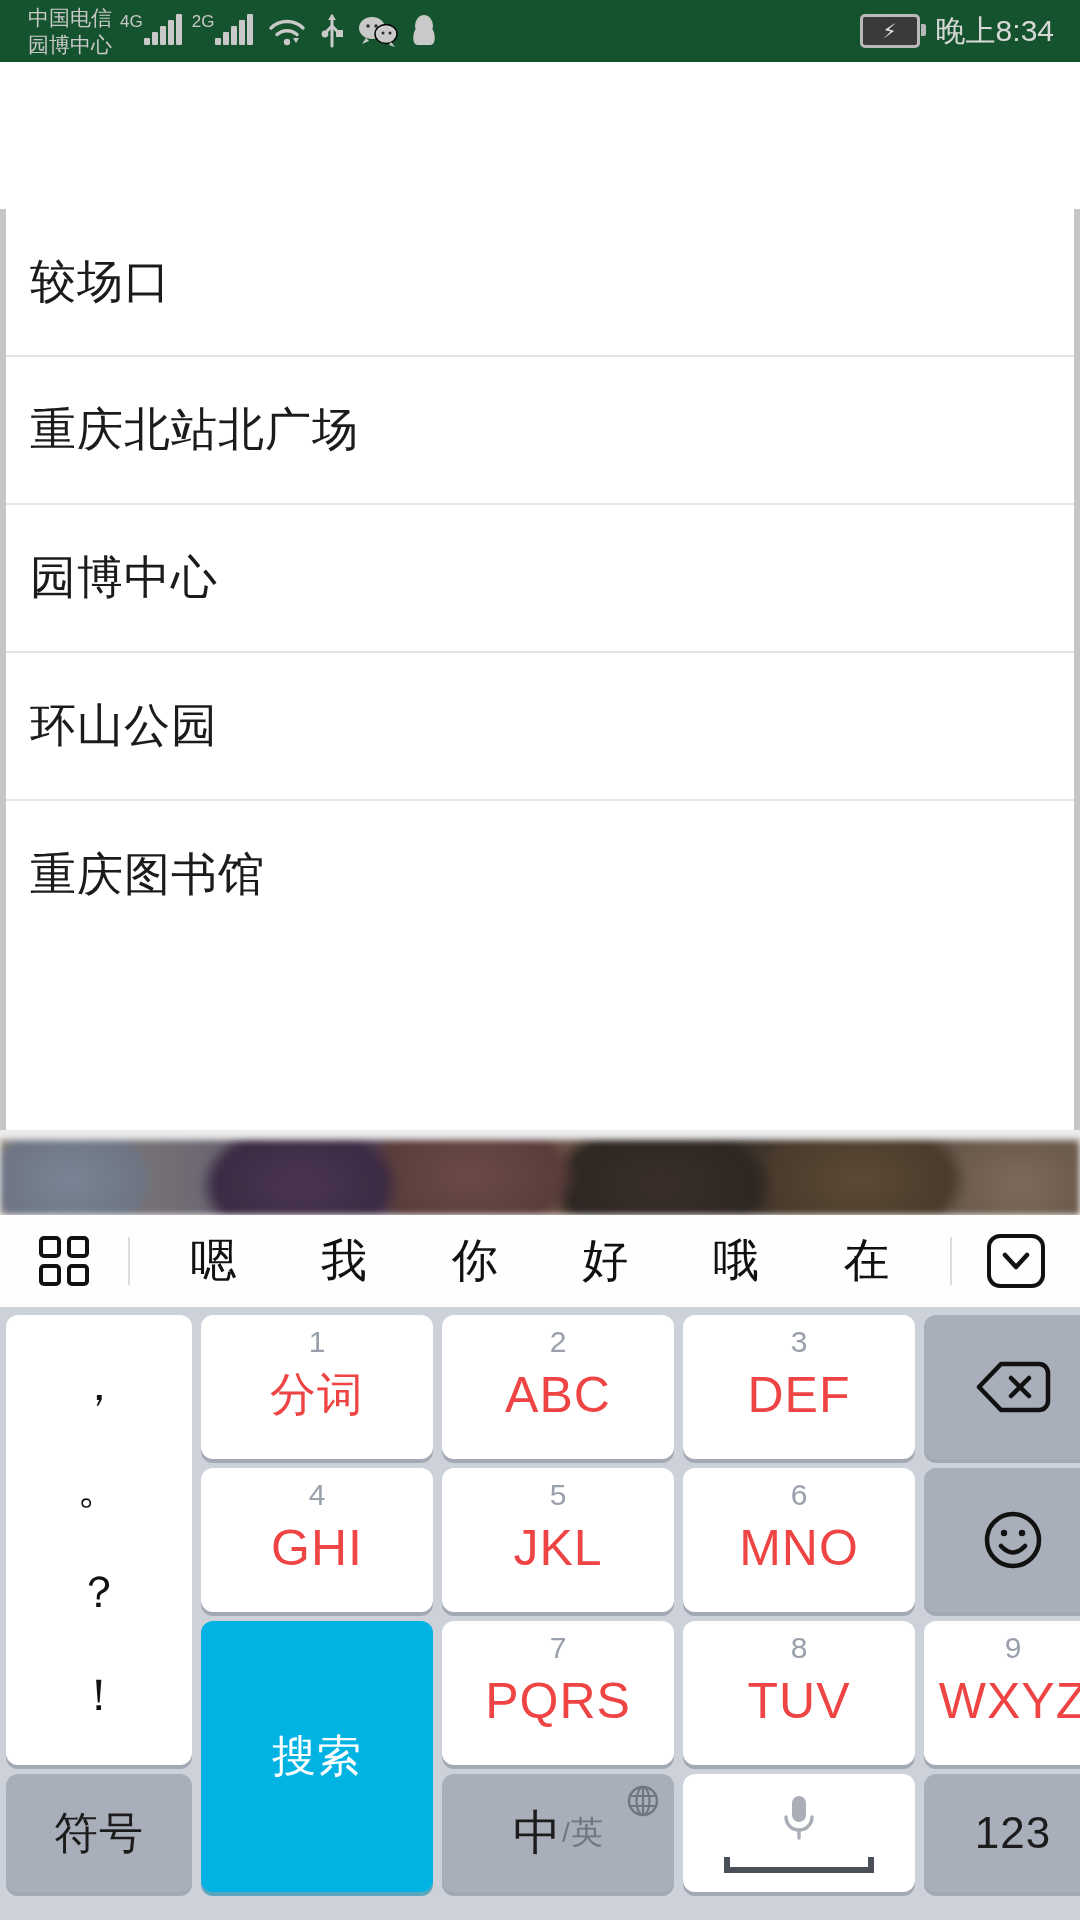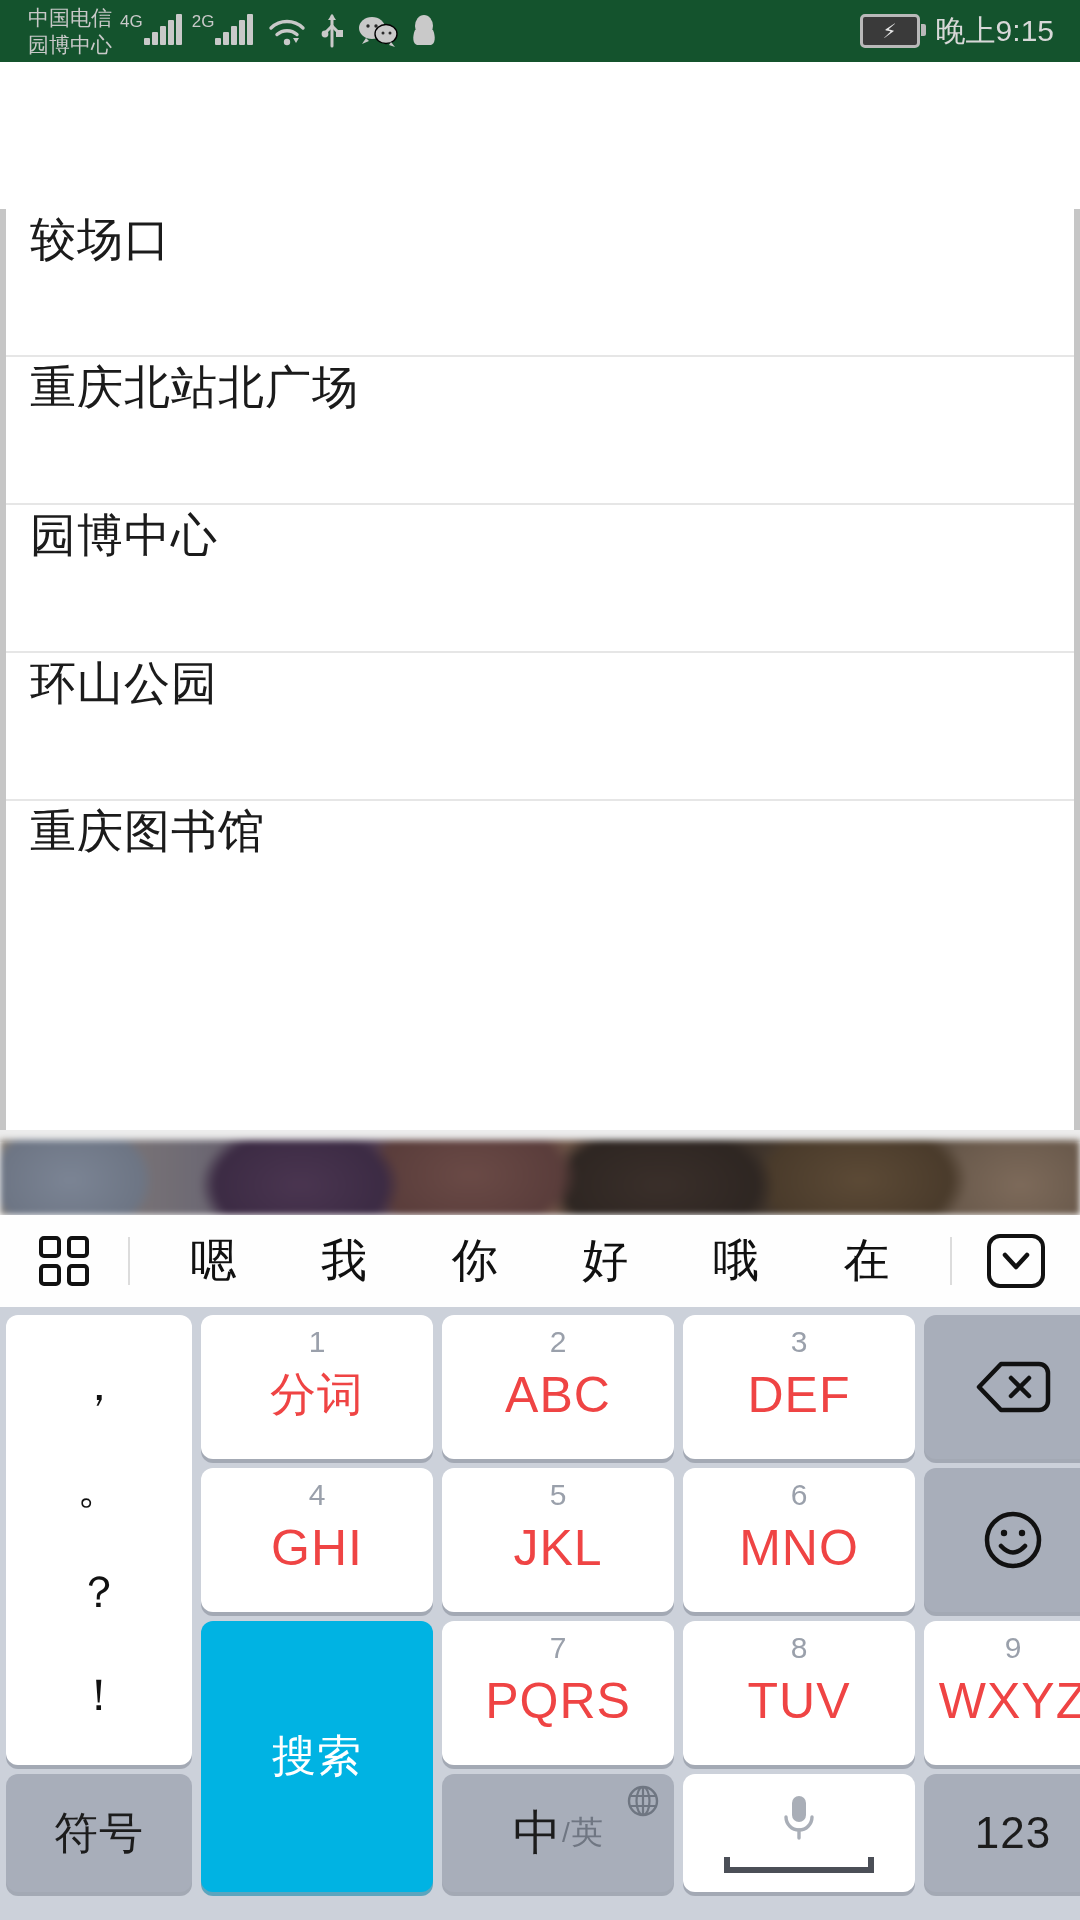--- a/index.html
+++ b/index.html
@@ -67,21 +67,21 @@
     color:#fff;font-size:44px;letter-spacing:2px;flex:0 0 auto;
   }
 
   
   .listwrap{
     position:absolute;top:209px;left:0;width:1080px;height:931px;
     background:#fff;border-left:6px solid #c6c6c6;border-right:6px solid #c6c6c6;
     box-sizing:border-box;overflow:hidden;
   }
   .listitem{
-    height:148px;display:flex;
+    height:148px;display:flex;align-items:center;
     border-bottom:2px solid #e6e6e6;box-sizing:border-box;
   }
   .listitem:last-child{border-bottom:none;}
   .listitem span{
     font-size:46px;color:#1b1b1b;padding-left:24px;letter-spacing:1px;
   }
 
   
   .wallstrip{
     position:absolute;top:1140px;left:0;width:1080px;height:75px;
@@ -235,21 +235,21 @@
           <ellipse cx="13" cy="13" rx="9" ry="11" fill="#c9c9c9"></ellipse>
           <path d="M4 17 C1 24 2 31 6 32 L20 32 C24 31 25 24 22 17 Z" fill="#c9c9c9"></path>
         </svg>
       </span>
     </div>
 
     <div class="sb-right">
       <span class="battery">
           <span class="bolt">⚡</span>
         </span>
-      <span class="clock">晚上9:15</span>
+      <span class="clock">晚上8:34</span>
     </div>
   </div>
 
 
   <div class="listwrap">
     <div class="listitem">
         <span>较场口</span>
       </div>
     <div class="listitem">
         <span>重庆北站北广场</span>

